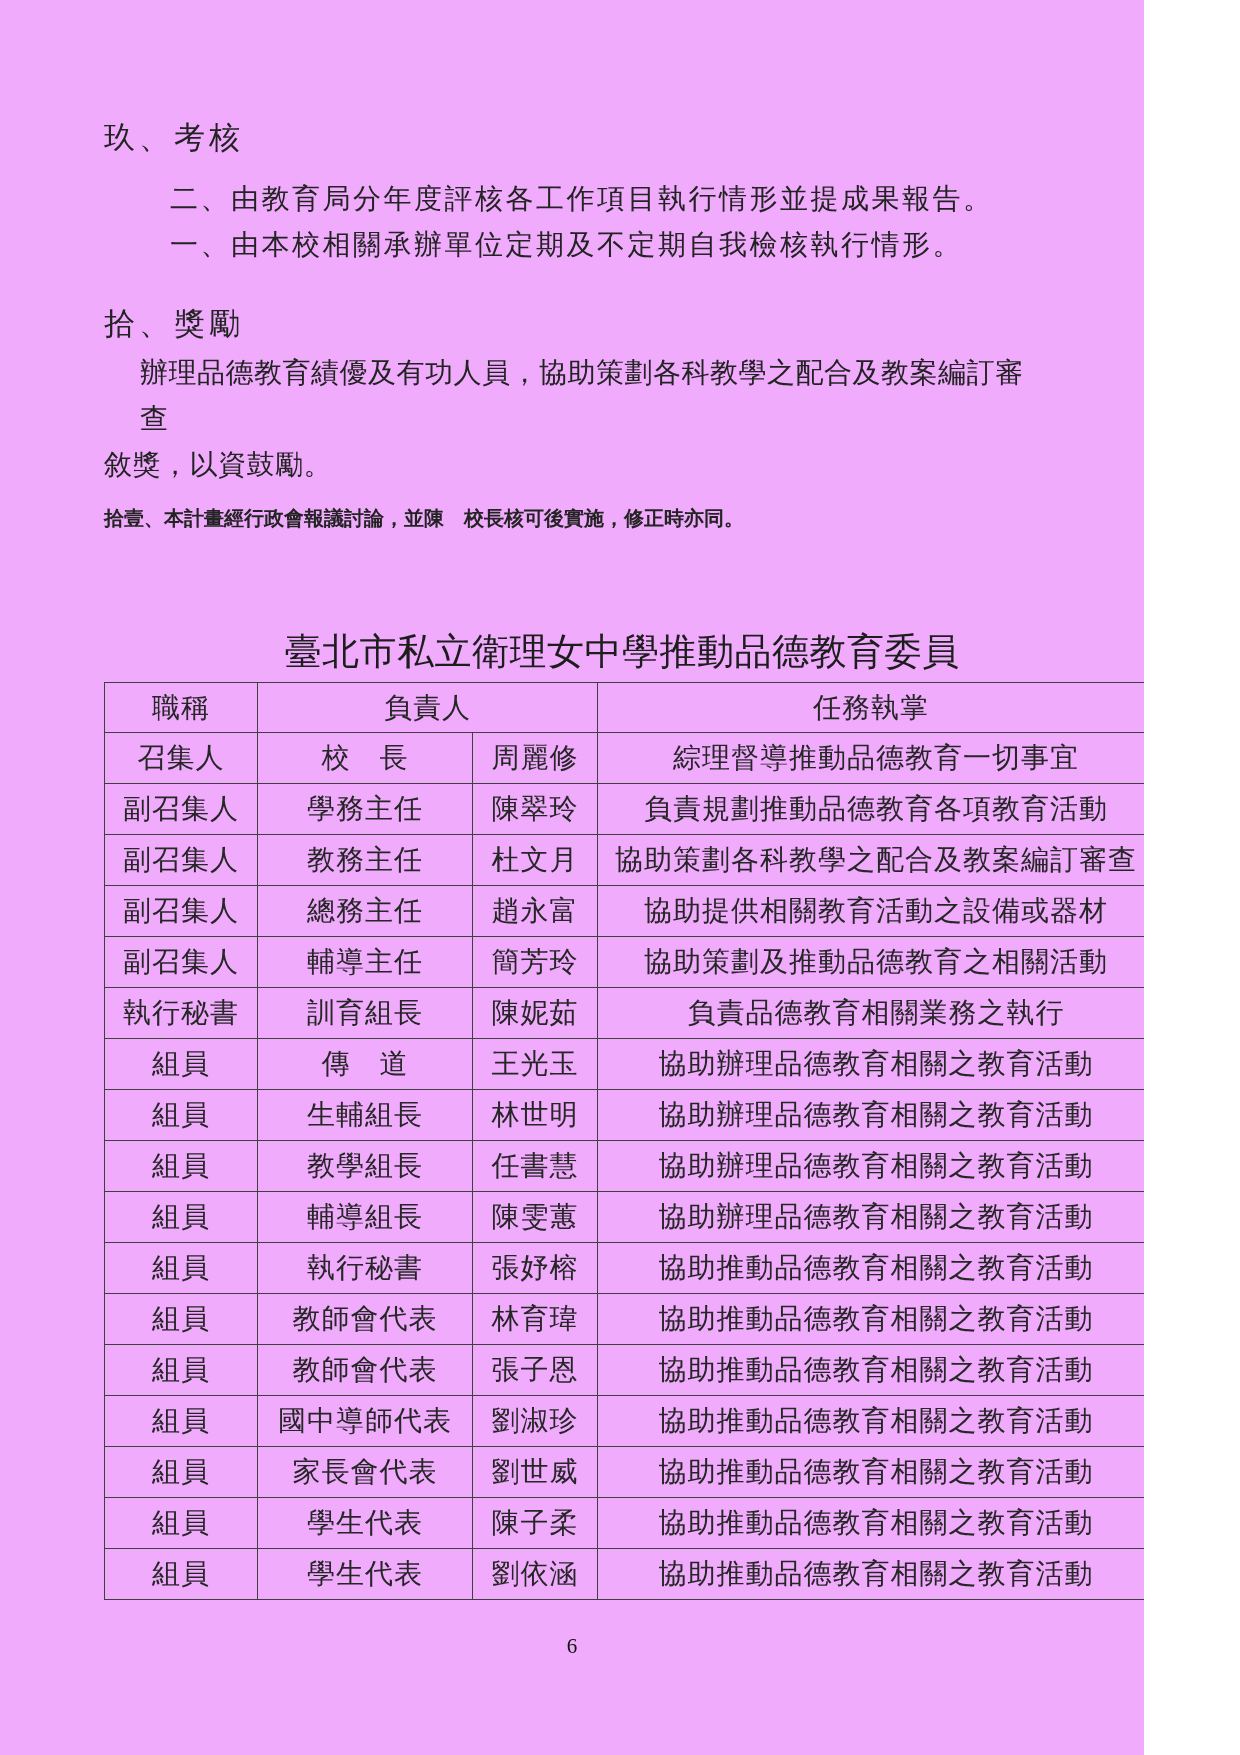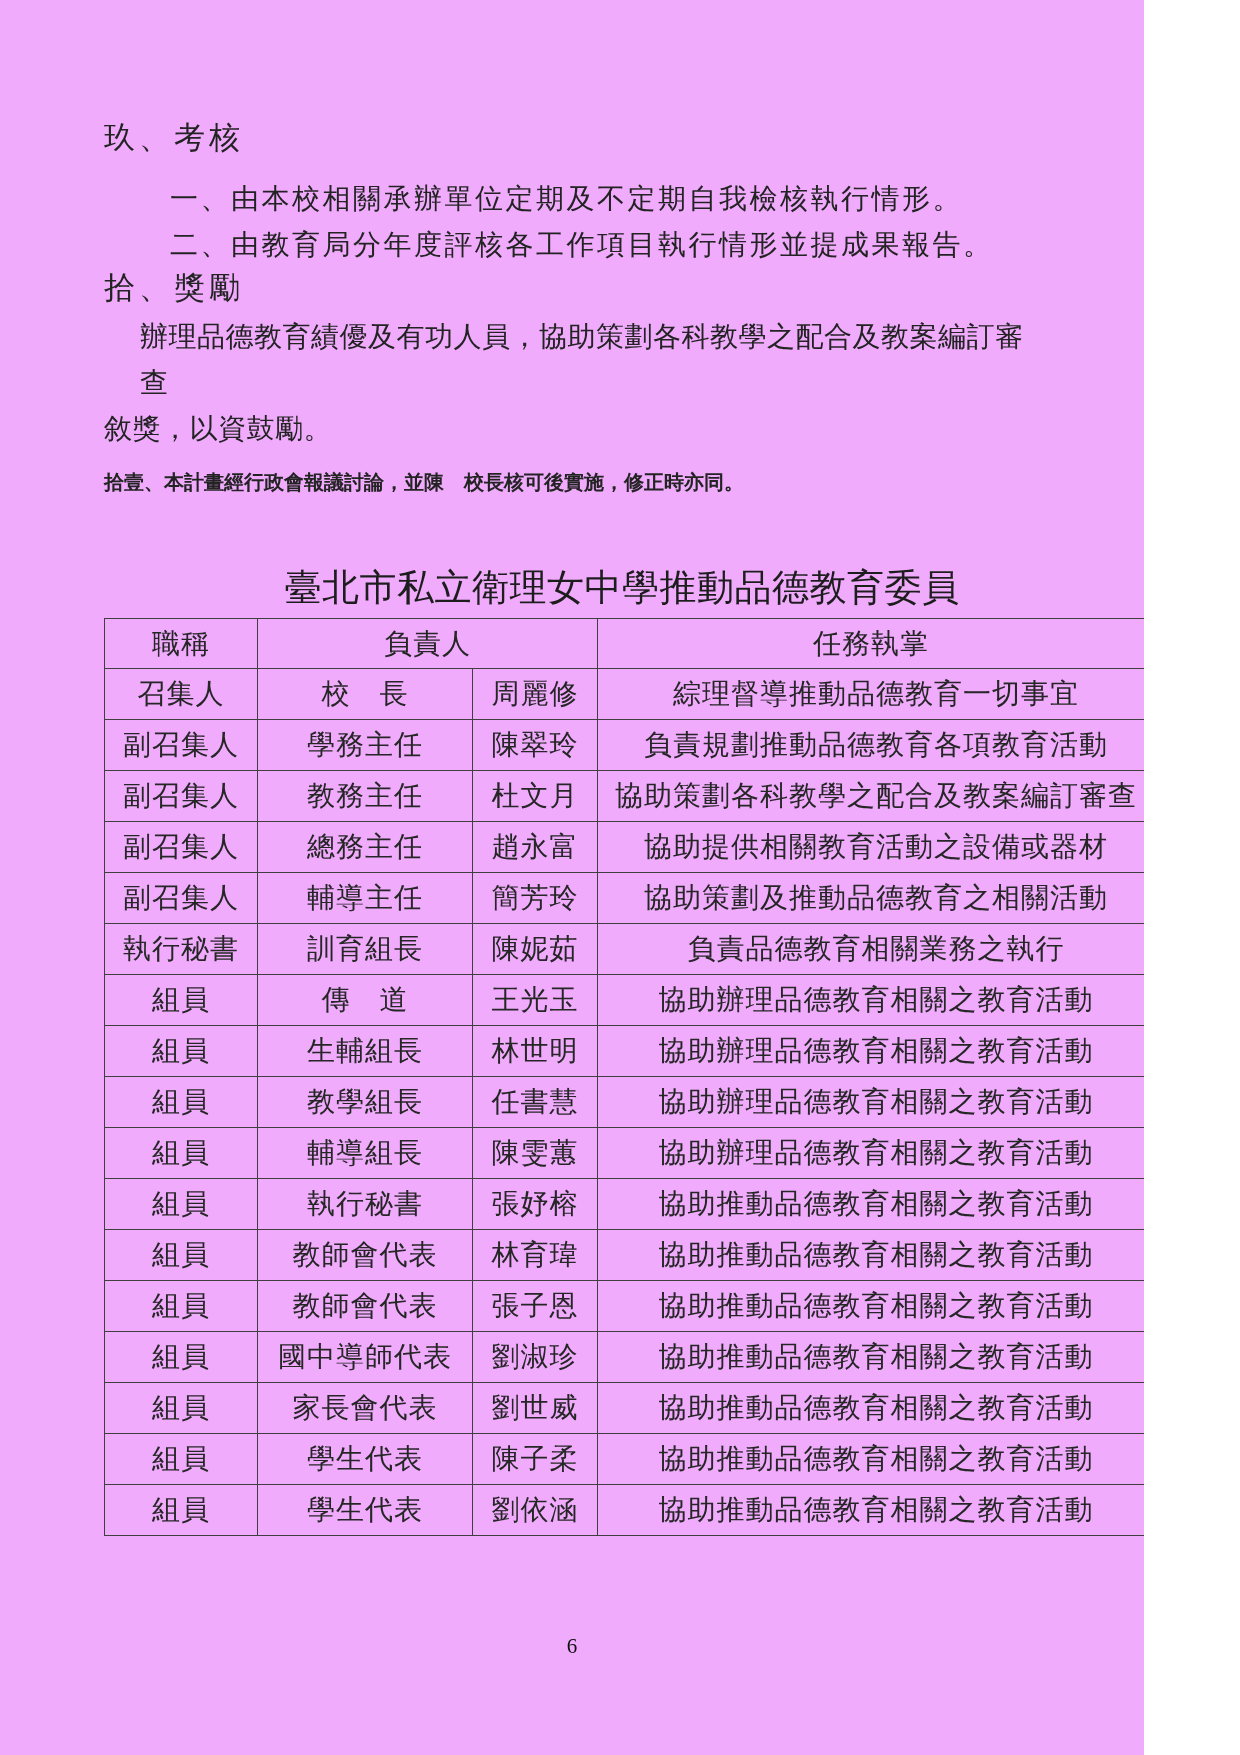--- a/index.html
+++ b/index.html
@@ -26,39 +26,39 @@
   .sec-items {
     margin: 18px 0 0 66px;
     list-style: none;
   }
   .sec-items li {
     font-size: 28px;
     letter-spacing: 2.5px;
     line-height: 46px;
     color: #232323;
   }
-  .sec10-heading { }
+  .sec10-heading { margin-top: 36px; }
   .para {
     margin-top: 6px;
     font-size: 28px;
     letter-spacing: 0.5px;
     line-height: 46px;
     color: #232323;
   }
   .para .line1 { padding-left: 36px; }
   .sec11-heading {
     margin-top: 10px;
     font-size: 20px;
     font-weight: bold;
     letter-spacing: 0px;
     line-height: 40px;
     color: #232323;
   }
   .table-title {
-    margin-top: 64px;
+    margin-top: 92px;
     font-size: 37px;
     font-weight: normal;
     letter-spacing: 0.5px;
     line-height: 44px;
     text-align: center;
     color: #1d1d1d;
     width: 1036px;
   }
   table.committee {
     margin-top: 8px;
@@ -99,22 +99,22 @@
   }
 </style>
 </head>
 <body>
 
 <div class="page">
   <div class="content">
 
     <h2 class="sec-heading">玖、考核</h2>
     <ul class="sec-items">
+      <li>二、由教育局分年度評核各工作項目執行情形並提成果報告。</li>
       <li>一、由本校相關承辦單位定期及不定期自我檢核執行情形。</li>
-      <li>二、由教育局分年度評核各工作項目執行情形並提成果報告。</li>
     </ul>
 
     <h2 class="sec-heading sec10-heading">拾、獎勵</h2>
     <div class="para">
       <div class="line1">辦理品德教育績優及有功人員，協助策劃各科教學之配合及教案編訂審查</div>
       <div class="line2">敘獎，以資鼓勵。</div>
     </div>
 
     <h2 class="sec11-heading">拾壹、本計畫經行政會報議討論，並陳　校長核可後實施，修正時亦同。</h2>
 

